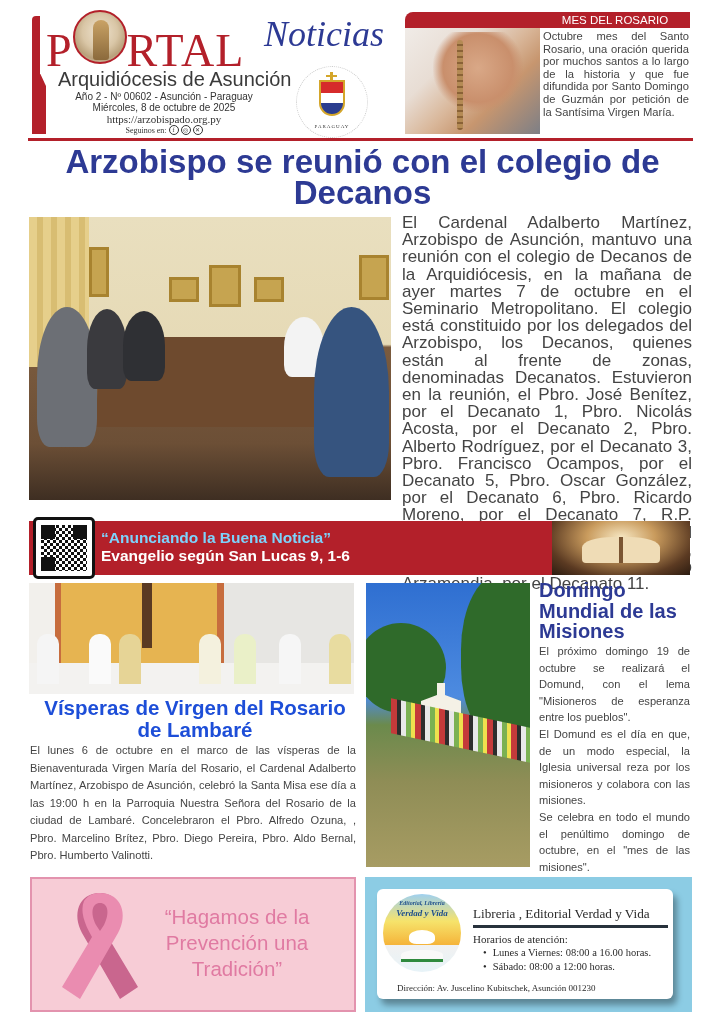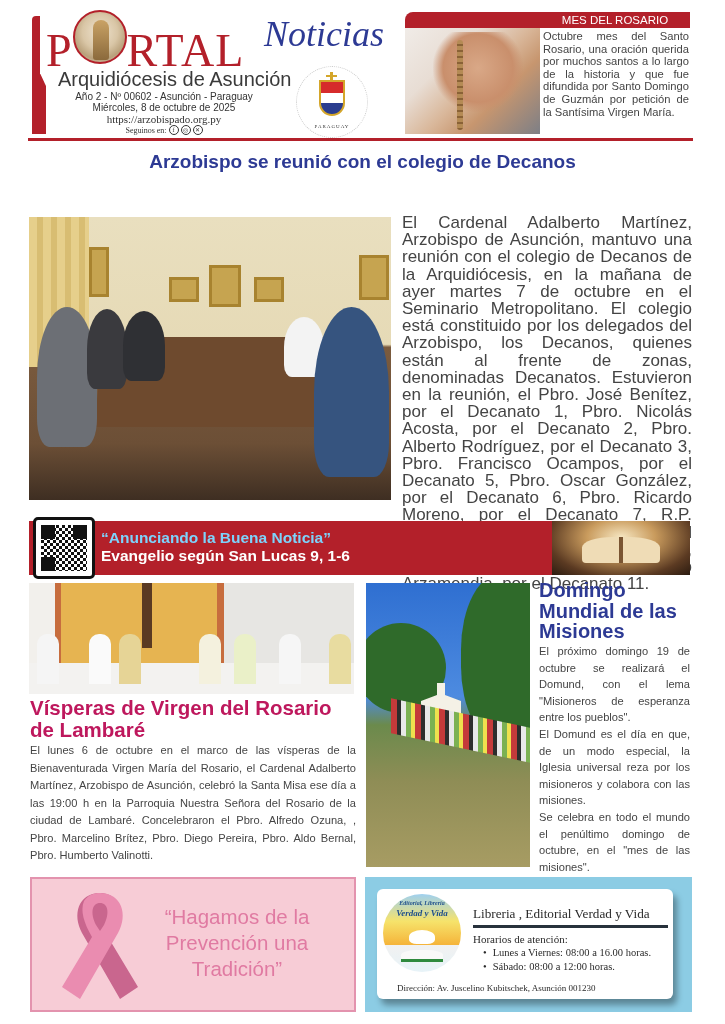--- a/index.html
+++ b/index.html
@@ -38,21 +38,21 @@
   .rosary-box { position: absolute; left: 405px; top: 12px; width: 285px; height: 122px; padding-left: 24px; }
   .rosary-photo { position: absolute; left: 0; top: 0; width: 135px; height: 122px; background: linear-gradient(135deg, #f2efec 0%, #e8ddd4 35%, #d9b79a 55%, #c7966f 70%, #7d7f86 100%); border-radius: 8px 0 0 0; overflow: hidden; }
   .rosary-photo .hands { position: absolute; left: 28px; top: 20px; width: 90px; height: 80px; background: radial-gradient(ellipse at 50% 45%, #d9a887 0%, #c98f6c 55%, rgba(201,143,108,0) 72%); }
   .rosary-photo .beads { position: absolute; left: 52px; top: 28px; width: 6px; height: 90px; background: repeating-linear-gradient(#b58b55 0 4px, #8a6236 4px 6px); border-radius: 3px; }
   .rosary-title-bar { position: absolute; left: 0; top: 0; width: 285px; height: 16px; background: #b3202a; border-radius: 8px 0 0 0; }
   .rosary-title { position: absolute; left: 135px; top: 1px; width: 150px; text-align: center; font-size: 11.5px; color: #fff; line-height: 14px; }
   .rosary-text { position: absolute; left: 138px; top: 18px; width: 146px; font-size: 11.2px; line-height: 12.6px; color: #444; text-align: justify; }
   .rosary-bottom { position: absolute; left: 0; top: 126px; width: 285px; height: 3px; background: #b3202a; }
 
   
-  .main-title { position: absolute; left: 40px; top: 146px; width: 645px; text-align: center; font-weight: bold; font-size: 19px; line-height: 31px; color: #2d3a94; }
+  .main-title { position: absolute; left: 40px; top: 146px; width: 645px; text-align: center; font-weight: bold; font-size: 33px; line-height: 31px; color: #2d3a94; }
   .meeting-photo { position: absolute; left: 29px; top: 217px; width: 362px; height: 283px; overflow: hidden; background: linear-gradient(180deg, #e9dfbf 0%, #e6dab6 45%, #7b5b3e 46%, #6c4f36 80%, #3e2e22 100%); }
   .meeting-photo .curtain { position: absolute; left: 0; top: 0; width: 60px; height: 150px; background: repeating-linear-gradient(90deg, #e6cf8b 0 8px, #d8bd72 8px 14px); }
   .meeting-photo .painting { position: absolute; background: #c6a450; border: 3px solid #a8832f; }
   .meeting-photo .table { position: absolute; left: 70px; top: 120px; width: 240px; height: 90px; background: #6e4a2e; transform: skewX(-6deg); }
   .meeting-photo .person { position: absolute; border-radius: 50% 50% 20% 20%; }
   .article-text { position: absolute; left: 402px; top: 214px; width: 290px; font-size: 17px; line-height: 17.2px; color: #444; text-align: justify; }
 
   
   .gospel-banner { position: absolute; left: 29px; top: 521px; width: 661px; height: 54px; background: #b3202a; }
   .qr-box { position: absolute; left: 4px; top: -4px; width: 62px; height: 62px; background: #fff; border: 3px solid #111; border-radius: 5px; padding: 5px; }
@@ -64,21 +64,21 @@
   .gospel-line1 { position: absolute; left: 72px; top: 8px; font-weight: bold; font-size: 15.5px; color: #7dd3fc; line-height: 18px; }
   .gospel-line2 { position: absolute; left: 72px; top: 26px; font-weight: bold; font-size: 15.5px; color: #fff; line-height: 18px; }
   .bible-photo { position: absolute; right: 0; top: 0; width: 138px; height: 54px; background: radial-gradient(ellipse at 50% 30%, #f6e6c1 0%, #c99b5d 35%, #5b3a22 75%, #2b1b10 100%); }
   .bible-photo .book { position: absolute; left: 30px; top: 16px; width: 78px; height: 26px; background: linear-gradient(90deg, #efdcb6 0 48%, #7a5532 48% 52%, #efdcb6 52% 100%); border-radius: 40% 40% 4px 4px; }
 
   
   .mass-photo { position: absolute; left: 29px; top: 583px; width: 325px; height: 111px; overflow: hidden; background: linear-gradient(90deg, #f2f0ec 0 8%, #c76d3e 8% 10%, #e6b451 10% 58%, #c76d3e 58% 60%, #e7e6e3 60% 100%); }
   .mass-photo .crucifix { position: absolute; left: 113px; top: 0; width: 10px; height: 65px; background: #5a3a22; }
   .mass-photo .altar { position: absolute; left: 0; top: 80px; width: 325px; height: 31px; background: #f3f2f0; }
   .mass-photo .priest { position: absolute; bottom: 10px; width: 22px; height: 50px; border-radius: 10px 10px 0 0; }
-  .visperas-title { position: absolute; left: 30px; top: 697px; width: 330px; font-weight: bold; font-size: 20.5px; line-height: 22px; color: #be185d; }
+  .visperas-title { position: absolute; left: 30px; top: 697px; width: 330px; font-weight: bold; font-size: 20.5px; line-height: 22px; color: #1d4ed8; text-align: center; }
   .visperas-text { position: absolute; left: 30px; top: 742px; width: 326px; font-size: 11.1px; line-height: 17.5px; color: #444; text-align: justify; }
 
   
   .domund-photo { position: absolute; left: 366px; top: 583px; width: 164px; height: 284px; overflow: hidden; background: linear-gradient(180deg, #2f6fd1 0%, #4d8be0 40%, #6b8a4c 50%, #8f8d56 70%, #a79c63 100%); }
   .domund-photo .tree { position: absolute; border-radius: 50%; background: #2f6a2a; }
   .domund-photo .church { position: absolute; left: 55px; top: 100px; width: 40px; height: 40px; background: #f4f1e6; clip-path: polygon(40% 0, 60% 0, 60% 30%, 100% 45%, 100% 100%, 0 100%, 0 45%, 40% 30%); }
   .domund-photo .crowd { position: absolute; left: 25px; top: 130px; width: 139px; height: 35px; background: repeating-linear-gradient(90deg, #c43a3a 0 6px, #2d2d2d 6px 10px, #e8e8e8 10px 15px, #7bb152 15px 20px, #efe14e 20px 24px); transform: skewY(12deg); }
   .domund-title { position: absolute; left: 539px; top: 580px; width: 160px; font-weight: bold; font-size: 20px; line-height: 20.5px; color: #2d3a94; }
   .domund-text { position: absolute; left: 539px; top: 643px; width: 151px; font-size: 11.1px; line-height: 16.6px; color: #444; text-align: justify; }
 

